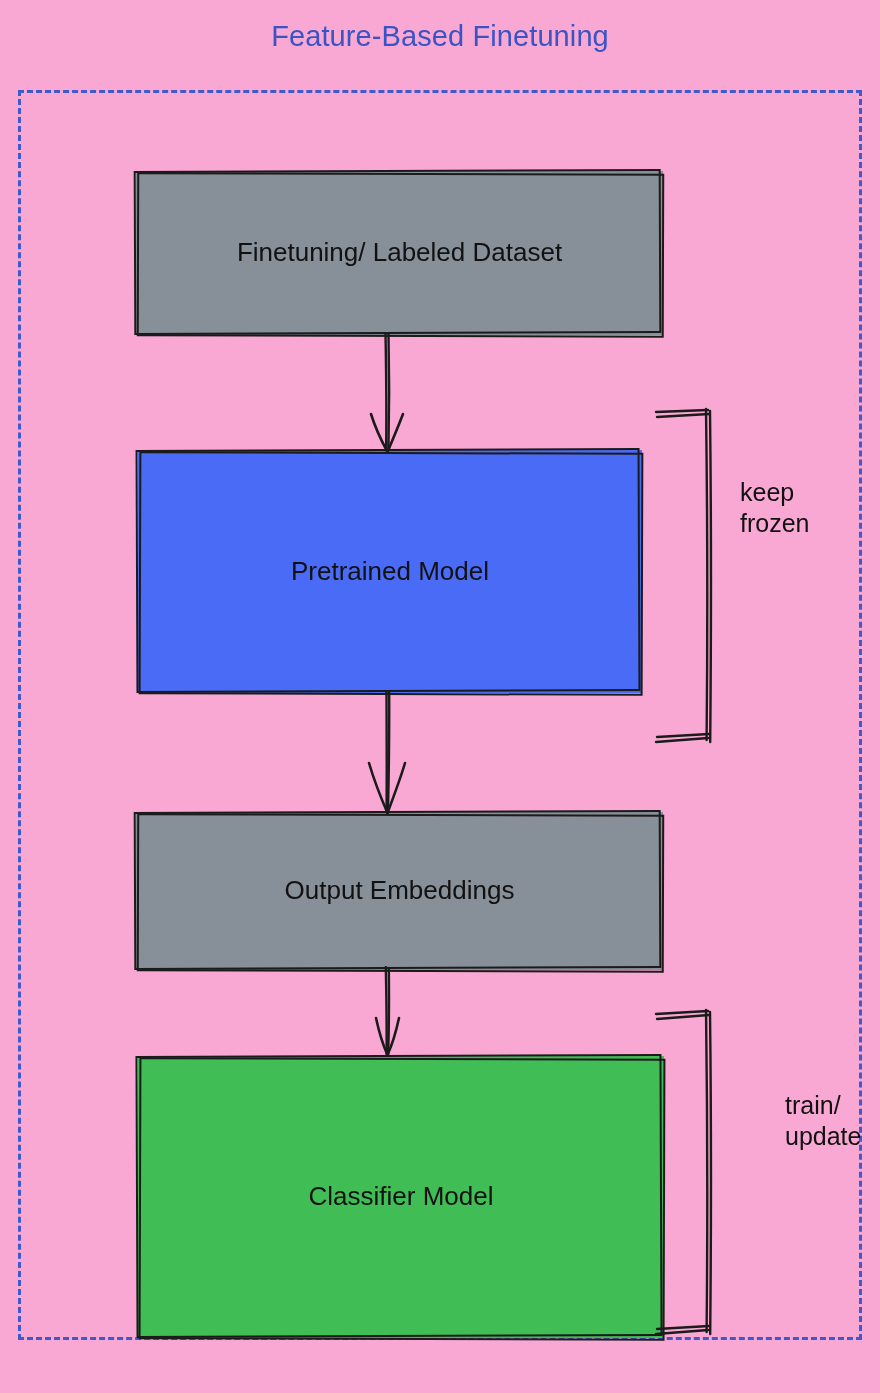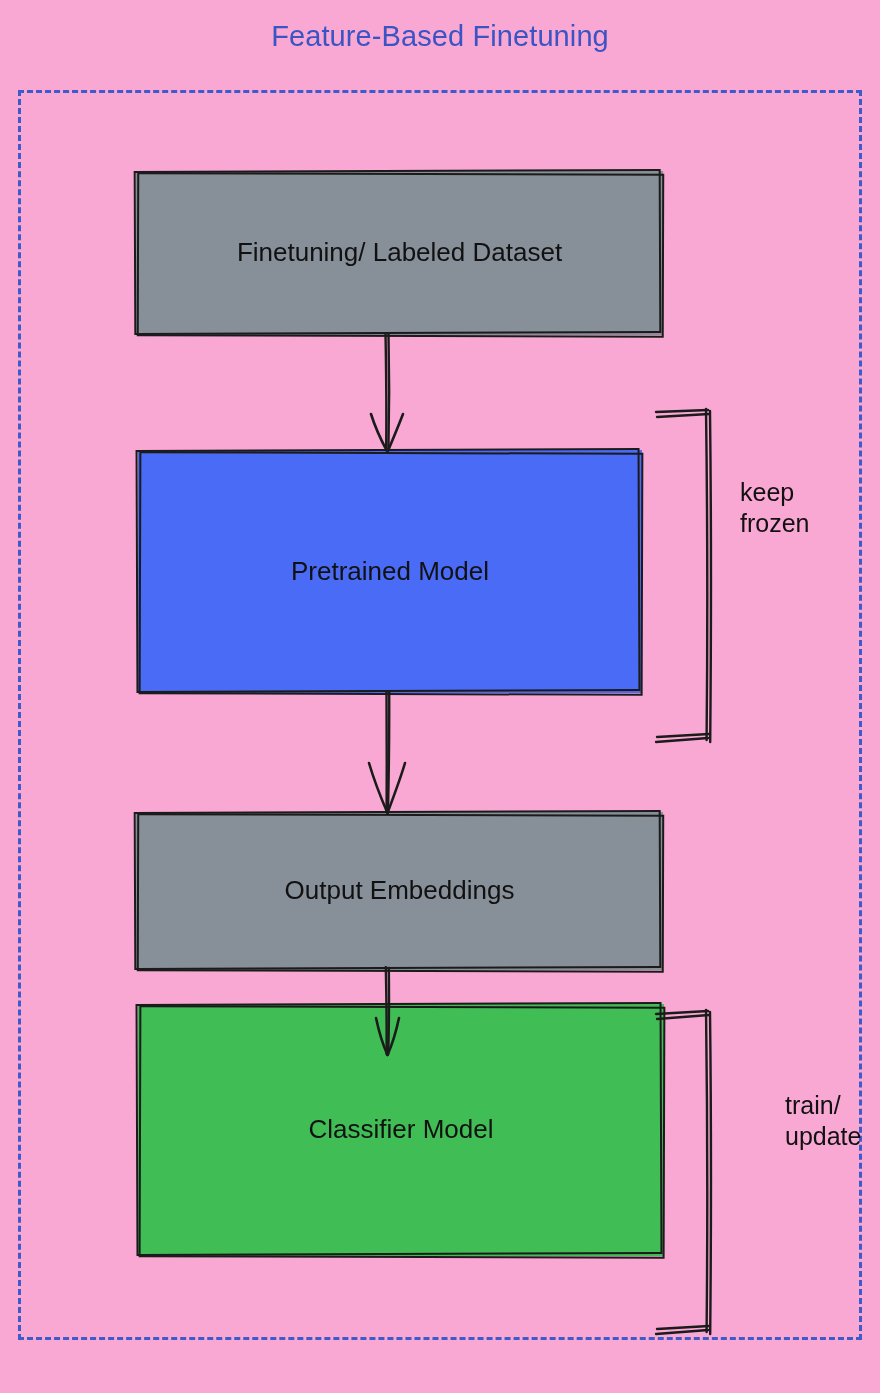--- a/index.html
+++ b/index.html
@@ -70,21 +70,21 @@
     border: 2px solid #1b1b1b;
     z-index: 2;
     pointer-events: none;
   }
   .node .stroke-a { transform: rotate(-0.22deg) translate(-2px, -1px); }
   .node .stroke-b { transform: rotate(0.18deg) translate(1px, 2px); border-width: 2px; }
 
   #node-dataset      { left: 136px; top: 171px;  width: 527px; height: 164px; }
   #node-pretrained   { left: 138px; top: 450px;  width: 504px; height: 243px; }
   #node-embeddings   { left: 136px; top: 812px;  width: 527px; height: 158px; }
-  #node-classifier   { left: 138px; top: 1004px; width: 526px; height: 252px; }
+  #node-classifier   { left: 138px; top: 1056px; width: 526px; height: 282px; }
 
   #node-dataset .fill    { background: #878f99; }
   #node-embeddings .fill { background: #878f99; }
   #node-pretrained .fill { background: #4a6bf5; }
   #node-classifier .fill { background: #40bd55; }
 
   
   .arrow {
     position: absolute;
     z-index: 4;

